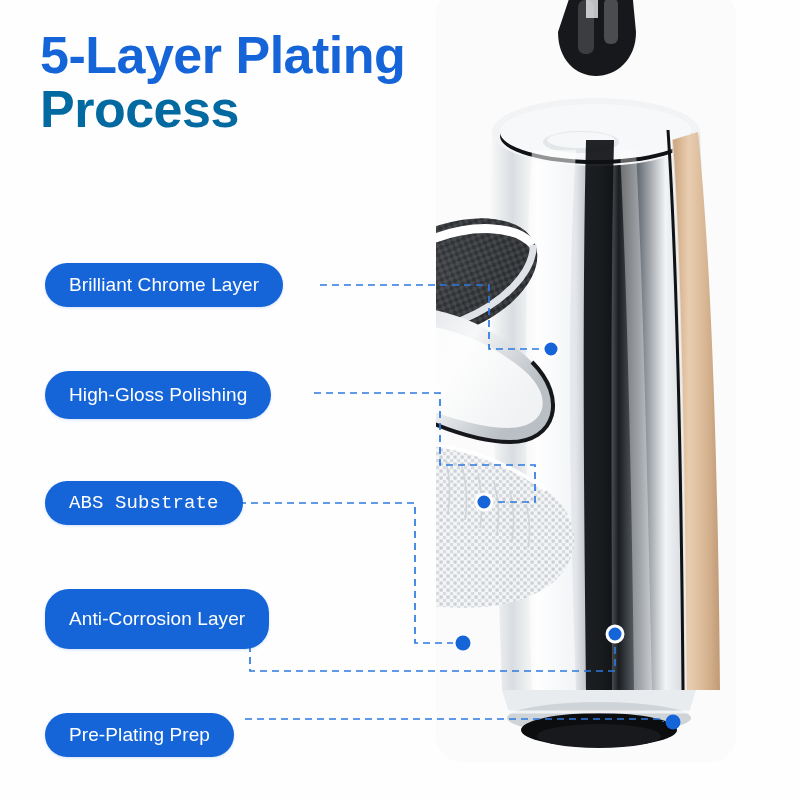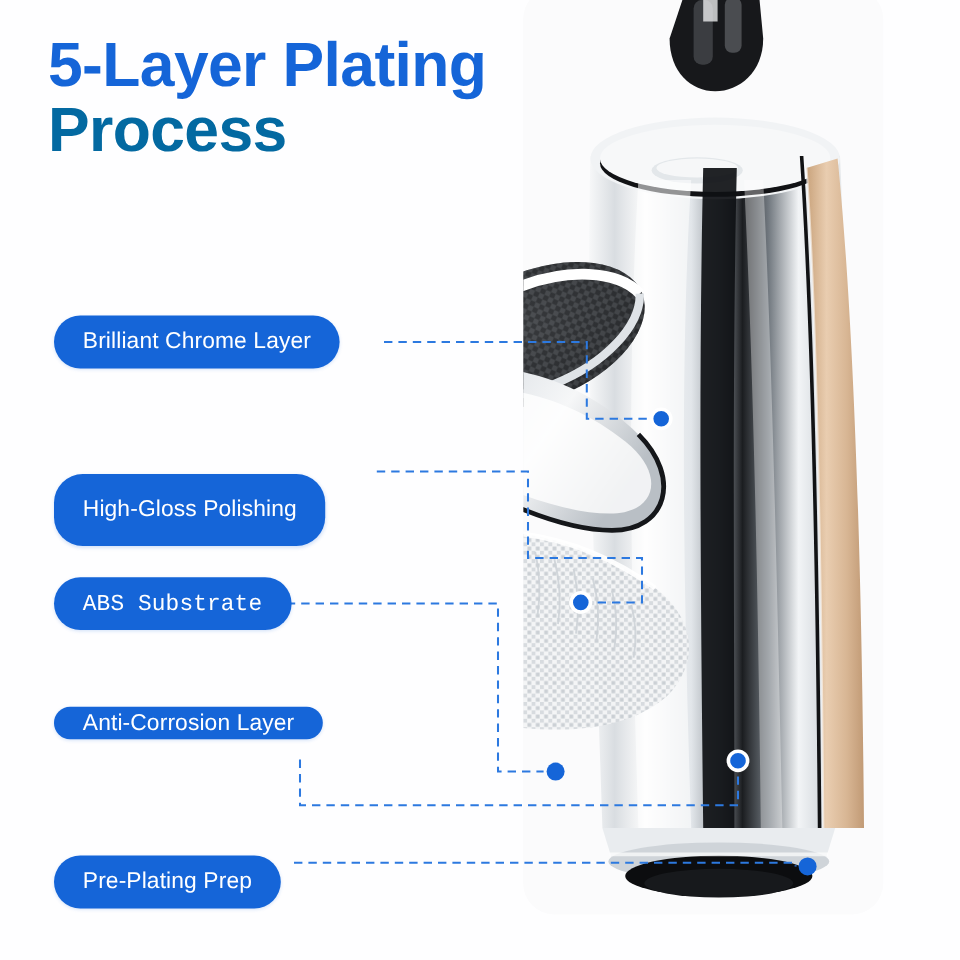--- a/index.html
+++ b/index.html
@@ -220,23 +220,23 @@
       <path id="conn-1" d="M 314 393 L 440 393 L 440 465 L 535 465 L 535 502 L 494 502"></path>
       <path id="conn-2" d="M 227 503 L 415 503 L 415 643 L 453 643"></path>
       <path id="conn-3" d="M 250 633 L 250 671 L 615 671 L 615 644"></path>
       <path id="conn-4" d="M 245 719 L 663 719 L 663 722"></path>
     </g>
   </svg>
 
   <div id="pill-layer">
       <div class="pill" style="left: 45px; top: 263px; height: 44px; text-align: center;">Brilliant Chrome Layer</div>
       <div class="dot ringed" style="left: 551px; top: 349px;"></div>
-      <div class="pill" style="left: 45px; top: 371px; height: 60px; margin-top: 24px;">High-Gloss Polishing</div>
+      <div class="pill" style="left: 45px; top: 371px; height: 48px;">High-Gloss Polishing</div>
       <div class="dot ringed" style="left: 484px; top: 502px;"></div>
       <div class="pill" style="left: 45px; top: 481px; height: 44px; font-family: Liberation Mono, monospace;">ABS Substrate</div>
       <div class="dot" style="left: 463px; top: 643px;"></div>
-      <div class="pill" style="left: 45px; top: 589px; height: 27px;">Anti-Corrosion Layer</div>
+      <div class="pill" style="left: 45px; top: 589px; height: 60px;">Anti-Corrosion Layer</div>
       <div class="dot ringed" style="left: 615px; top: 634px;"></div>
       <div class="pill" style="left: 45px; top: 697px; height: 44px; margin-top: 16px;">Pre-Plating Prep</div>
       <div class="dot" style="left: 673px; top: 722px;"></div>
     </div>
 
 </div>
 
 </body></html>

